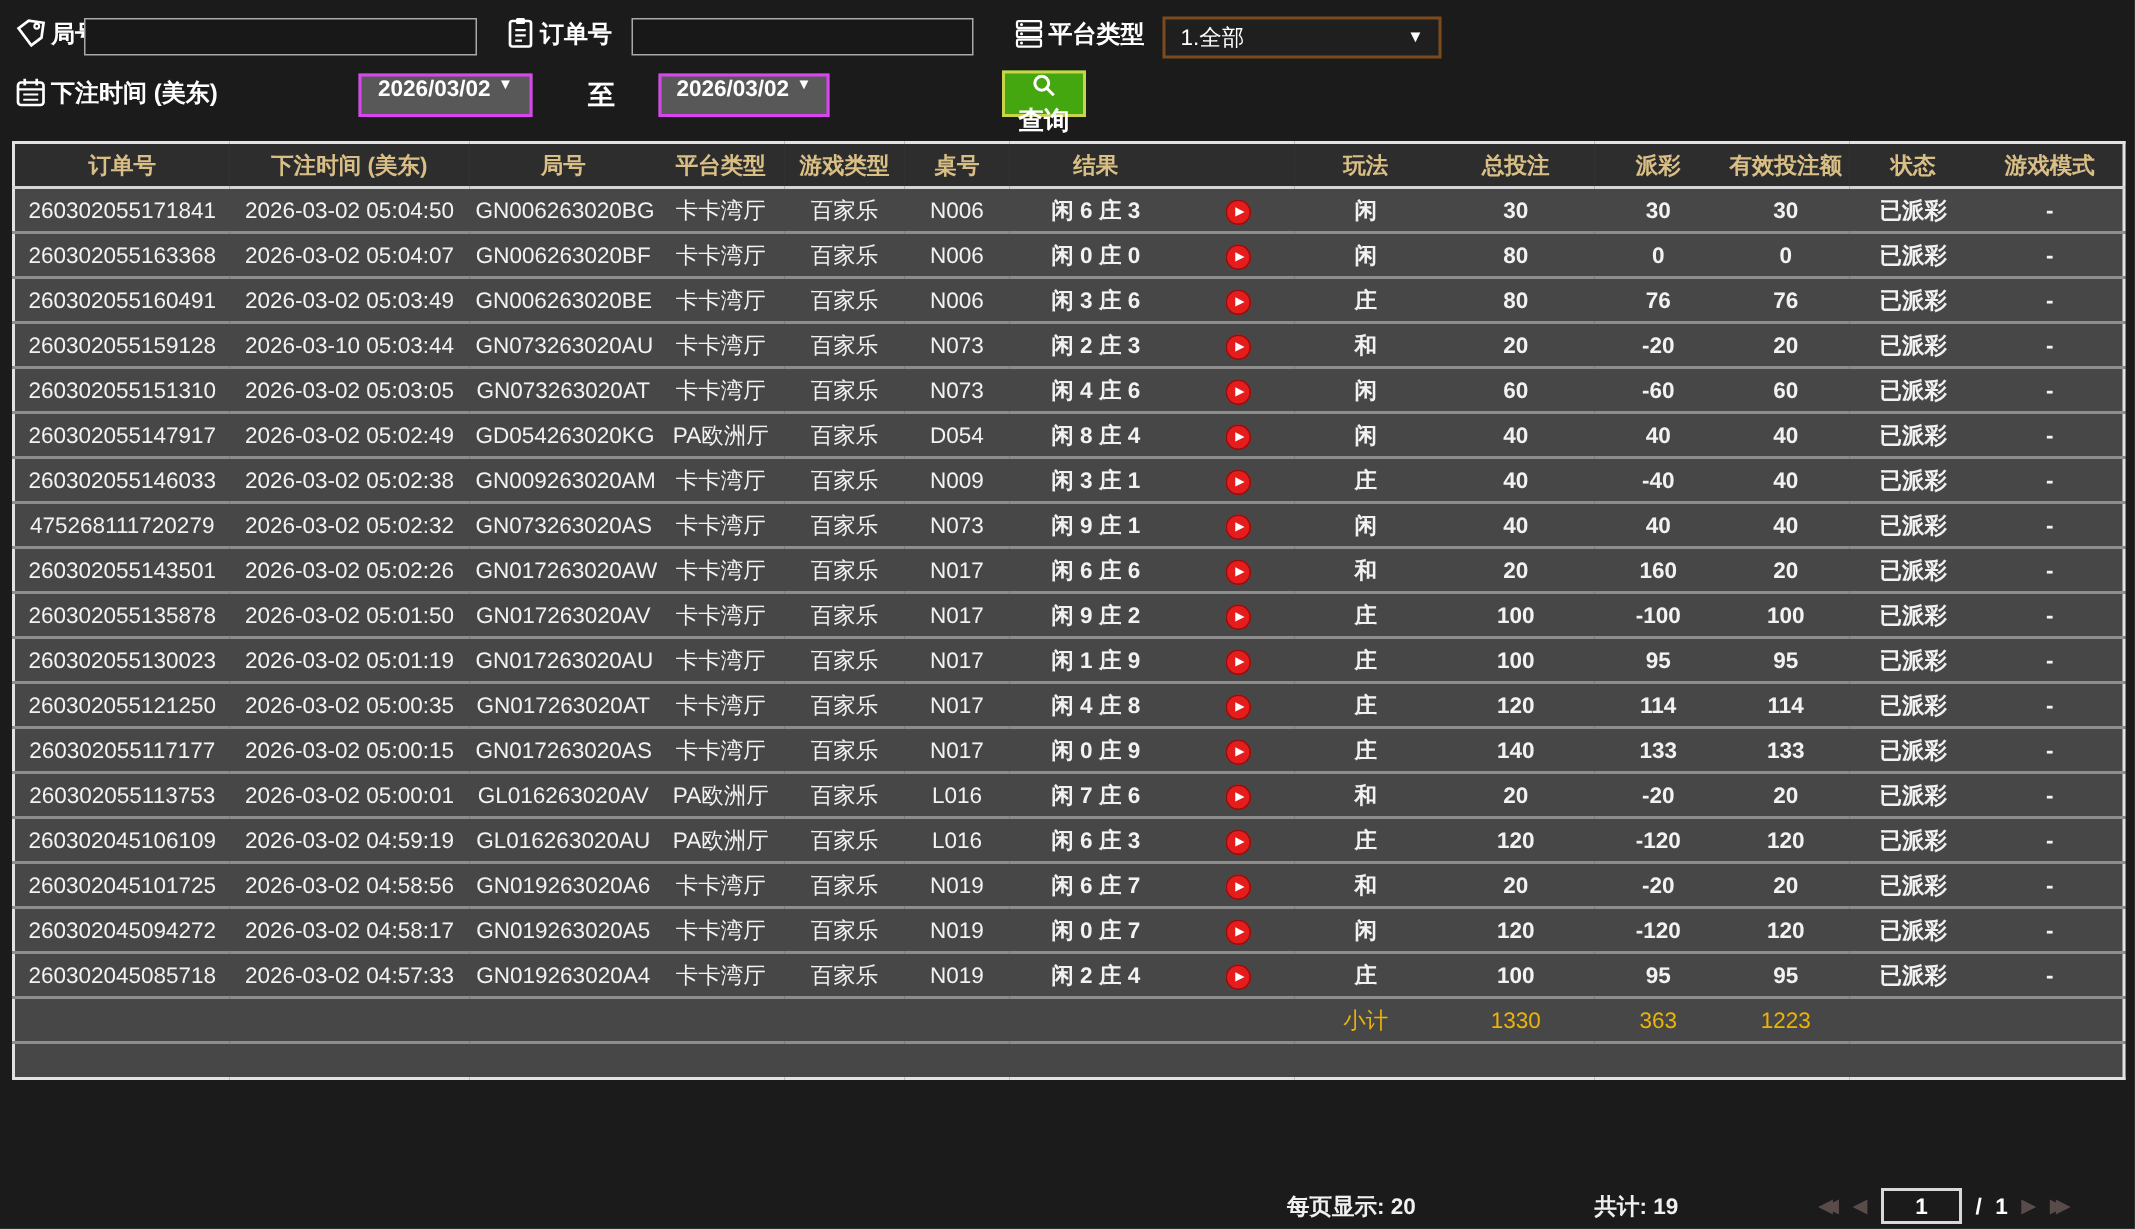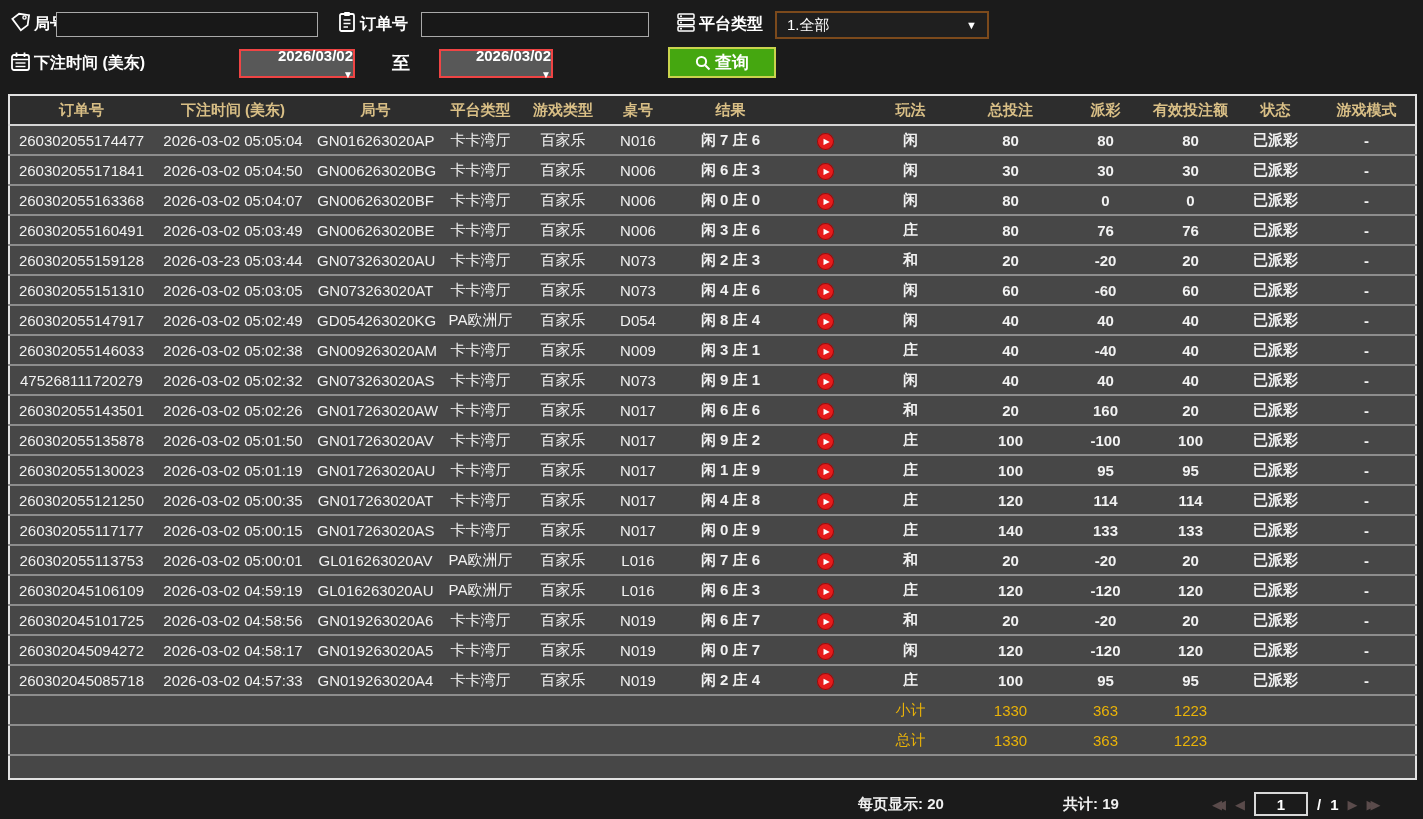--- a/index.html
+++ b/index.html
@@ -17,31 +17,32 @@
     position:absolute; background:#181818; border:1px solid #a9a9a9;
     color:#f0f0f0; font-size:14px; padding:0 6px; outline:none;
   }
   .select-box {
     position:absolute; background:#1f1f1f; border:2px solid #7c4a1c;
     color:#ffffff; font-size:15px; display:flex; align-items:center;
     justify-content:space-between; padding:0 10px; cursor:pointer;
   }
   .select-box .chev { font-size:11px; color:#ffffff; }
   .date-btn {
-    position:absolute; background:#585858; border:2px solid #ef4444;
+    position:absolute; background:#585858; border:2px solid #d946ef;
     color:#ffffff; font-weight:bold; font-size:15px; display:flex;
-    align-items:flex-end; justify-content:center; gap:5px; cursor:pointer;flex-direction:column;
+    align-items:flex-start; justify-content:center; gap:5px; cursor:pointer;
   }
   .date-btn .chev { font-size:10px; }
   .to-label { color:#ffffff; font-weight:bold; font-size:18px; }
   .query-btn {
     position:absolute; background:#45a710; border:2px solid #c9d44d;
     color:#ffffff; font-weight:bold; font-size:17px; display:flex;
-    align-items:center; gap:4px; padding:0 25px; height:31px; cursor:pointer;
+    align-items:center; gap:4px; padding:0 9px; height:31px; cursor:pointer;
     font-family:inherit;
+    flex-direction:column;
   }
   
   table.records {
     position:absolute; left:8px; top:94px; width:1407px;
     border-collapse:collapse; table-layout:fixed;
     background:#474747; border:2px solid #e2e2e2;
   }
   table.records th {
     background:#2d2d2d; color:#d9bf86; font-size:15px; font-weight:bold;
     height:30px; padding:0 4px; text-align:center; white-space:nowrap;
@@ -111,21 +112,21 @@
     <svg width="20" height="21" viewBox="0 0 20 21">
         <rect x="2" y="2" width="16" height="4.6" rx="1" fill="none" stroke="#ffffff" stroke-width="1.5"></rect>
         <rect x="2" y="8.2" width="16" height="4.6" rx="1" fill="none" stroke="#ffffff" stroke-width="1.5"></rect>
         <rect x="2" y="14.4" width="16" height="4.6" rx="1" fill="none" stroke="#ffffff" stroke-width="1.5"></rect>
         <circle cx="5" cy="4.3" r="1" fill="#ffffff"></circle>
         <circle cx="5" cy="10.5" r="1" fill="#ffffff"></circle>
         <circle cx="5" cy="16.7" r="1" fill="#ffffff"></circle>
       </svg>
   </span>
   <span class="abs flabel" style="left:699px; top:14px;">平台类型</span>
-  <div class="select-box" style="left:775px; top:11px; width:214px; height:28px;">
+  <div class="select-box" style="left:775px; top:11px; width:186px; height:28px;">
     <span>1.全部</span>
     <span class="chev">▼</span>
   </div>
 
   <span class="abs icon" style="left:10px; top:51px;">
     <svg width="21" height="21" viewBox="0 0 21 21">
         <rect x="2" y="4" width="17" height="15" rx="2" fill="none" stroke="#ffffff" stroke-width="1.8"></rect>
         <line x1="6.5" y1="1.5" x2="6.5" y2="6" stroke="#ffffff" stroke-width="1.8"></line>
         <line x1="14.5" y1="1.5" x2="14.5" y2="6" stroke="#ffffff" stroke-width="1.8"></line>
         <line x1="2" y1="8.5" x2="19" y2="8.5" stroke="#ffffff" stroke-width="1.5"></line>
@@ -184,36 +185,20 @@
         <th>玩法</th>
         <th>总投注</th>
         <th>派彩</th>
         <th>有效投注额</th>
         <th>状态</th>
         <th>游戏模式</th>
       </tr>
   </thead>
   <tbody class="data-body">
       <tr>
-        <td>260302055174477</td>
-        <td>2026-03-02 05:05:04</td>
-        <td>GN016263020AP</td>
-        <td>卡卡湾厅</td>
-        <td>百家乐</td>
-        <td>N016</td>
-        <td class="bold-cell">闲 7 庄 6</td>
-        <td><span class="play-btn">▶</span></td>
-        <td class="bold-cell">闲</td>
-        <td class="num">80</td>
-        <td class="num win">80</td>
-        <td class="num">80</td>
-        <td class="status">已派彩</td>
-        <td class="mode">-</td>
-      </tr>
-      <tr>
         <td>260302055171841</td>
         <td>2026-03-02 05:04:50</td>
         <td>GN006263020BG</td>
         <td>卡卡湾厅</td>
         <td>百家乐</td>
         <td>N006</td>
         <td class="bold-cell">闲 6 庄 3</td>
         <td><span class="play-btn">▶</span></td>
         <td class="bold-cell">闲</td>
         <td class="num">30</td>
@@ -249,21 +234,21 @@
         <td><span class="play-btn">▶</span></td>
         <td class="bold-cell">庄</td>
         <td class="num">80</td>
         <td class="num win">76</td>
         <td class="num">76</td>
         <td class="status">已派彩</td>
         <td class="mode">-</td>
       </tr>
       <tr>
         <td>260302055159128</td>
-        <td>2026-03-23 05:03:44</td>
+        <td>2026-03-10 05:03:44</td>
         <td>GN073263020AU</td>
         <td>卡卡湾厅</td>
         <td>百家乐</td>
         <td>N073</td>
         <td class="bold-cell">闲 2 庄 3</td>
         <td><span class="play-btn">▶</span></td>
         <td class="bold-cell">和</td>
         <td class="num">20</td>
         <td class="num loss">-20</td>
         <td class="num">20</td>
@@ -492,29 +477,20 @@
         <td class="num win">95</td>
         <td class="num">95</td>
         <td class="status">已派彩</td>
         <td class="mode">-</td>
       </tr>
     </tbody>
   <tbody>
     <tr class="summary">
       <td colspan="8"></td>
       <td>小计</td>
-      <td>1330</td>
-      <td>363</td>
-      <td>1223</td>
-      <td></td>
-        <td></td>
-    </tr>
-    <tr class="summary">
-      <td colspan="8"></td>
-      <td>总计</td>
       <td>1330</td>
       <td>363</td>
       <td>1223</td>
       <td></td>
         <td></td>
     </tr>
     <tr class="empty-row">
       <td colspan="14"></td>
     </tr>
   </tbody>

